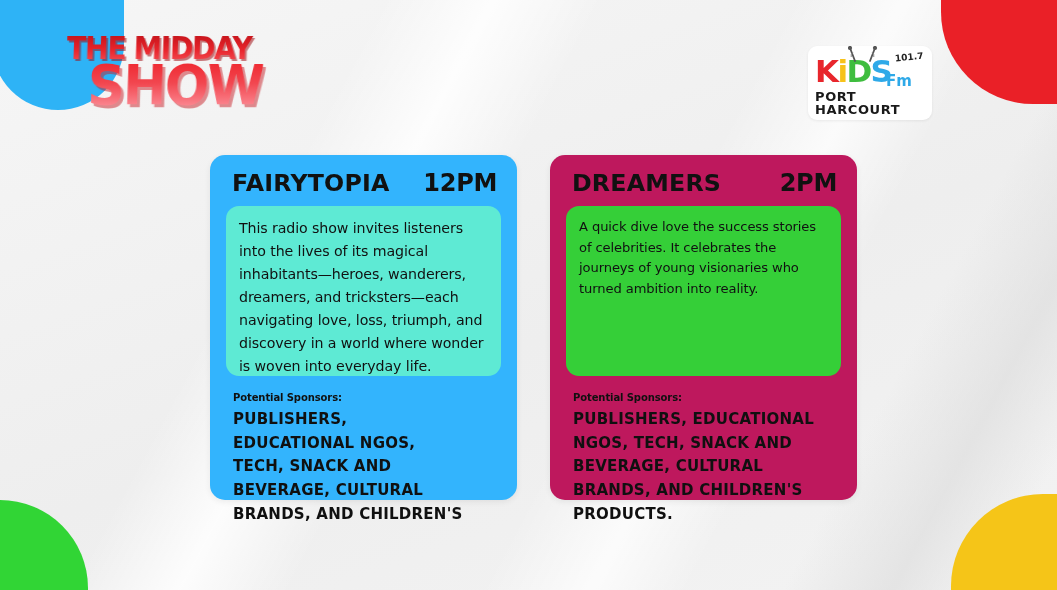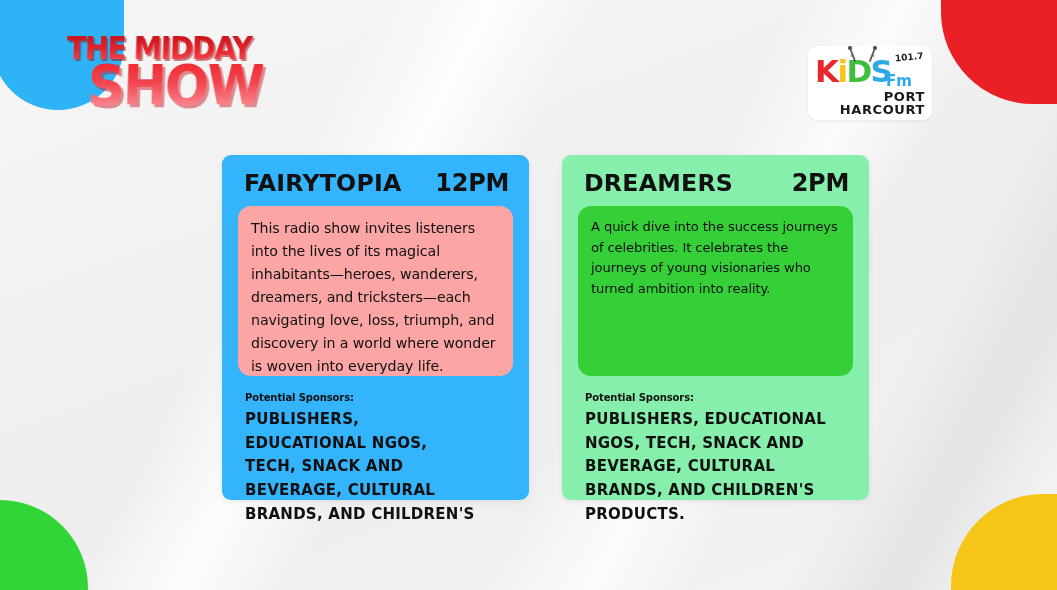--- a/index.html
+++ b/index.html
@@ -125,36 +125,35 @@
     line-height:1;
   }
   #kidsfm-antenna {
     position:absolute; left:33px; top:-5px;
     width:30px; height:16px;
   }
   #kidsfm-city {
     font-family:"DejaVu Sans", sans-serif;
     font-size:13px; font-weight:bold;
     letter-spacing:.6px; color:#1a1a1a;
-    text-align:right; line-height:1;
+    text-align:left; line-height:1;
     margin-top:-1px;
   }
 
   
   .card {
     position:absolute; top:155px;
     width:307px; height:345px;
-    border-radius:9px;
+    border-radius:15px;
     z-index:2;
     padding:14px 16px 0 16px;
     box-shadow:0 2px 6px rgba(0,0,0,.07);
-    margin-left:12px;
   }
   #card-fairytopia { left:210px; background:#33b4fd; }
-  #card-dreamers  { left:550px; background:#86efac; }
+  #card-dreamers  { left:550px; background:#be185d; }
 
   .card-header {
     display:flex; align-items:baseline;
     justify-content:space-between;
     padding:0 4px 0 6px;
     height:30px;
   }
   .card-title {
     font-family:"DejaVu Sans", sans-serif;
     font-size:23px; font-weight:bold;
@@ -167,21 +166,21 @@
     font-size:24px; font-weight:bold;
     color:#111; letter-spacing:-.3px;
   }
 
   .desc-box {
     margin-top:7px;
     height:170px;
     border-radius:13px;
     padding:11px 14px 10px 13px;
   }
-  #desc-box-fairytopia { background:#fca5a5; }
+  #desc-box-fairytopia { background:#5eead4; }
   #desc-box-dreamers  { background:#35cf38; }
 
   .desc-text {
     font-family:"DejaVu Sans", sans-serif;
     font-size:14.2px;
     line-height:1.62;
     color:#111;
     letter-spacing:-.1px;
   }
   #desc-text-dreamers { font-size:13.1px; line-height:1.57; }
@@ -251,19 +250,19 @@
     <div class="sponsors-list">PUBLISHERS, EDUCATIONAL NGOS, TECH, SNACK AND BEVERAGE, CULTURAL BRANDS, AND CHILDREN'S</div>
   </div>
 </div>
 
 <div class="card" id="card-dreamers">
   <div class="card-header">
     <div class="card-title">DREAMERS</div>
     <div class="card-time">2PM</div>
   </div>
   <div class="desc-box" id="desc-box-dreamers">
-    <div class="desc-text" id="desc-text-dreamers">A quick dive into the success journeys of celebrities. It celebrates the journeys of young visionaries who turned ambition into reality.</div>
+    <div class="desc-text" id="desc-text-dreamers">A quick dive love the success stories of celebrities. It celebrates the journeys of young visionaries who turned ambition into reality.</div>
   </div>
   <div class="sponsors-block">
     <div class="sponsors-heading">Potential Sponsors:</div>
     <div class="sponsors-list" id="sponsors-list-dreamers">PUBLISHERS, EDUCATIONAL NGOS, TECH, SNACK AND BEVERAGE, CULTURAL BRANDS, AND CHILDREN'S PRODUCTS.</div>
   </div>
 </div>
 
 </body></html>

